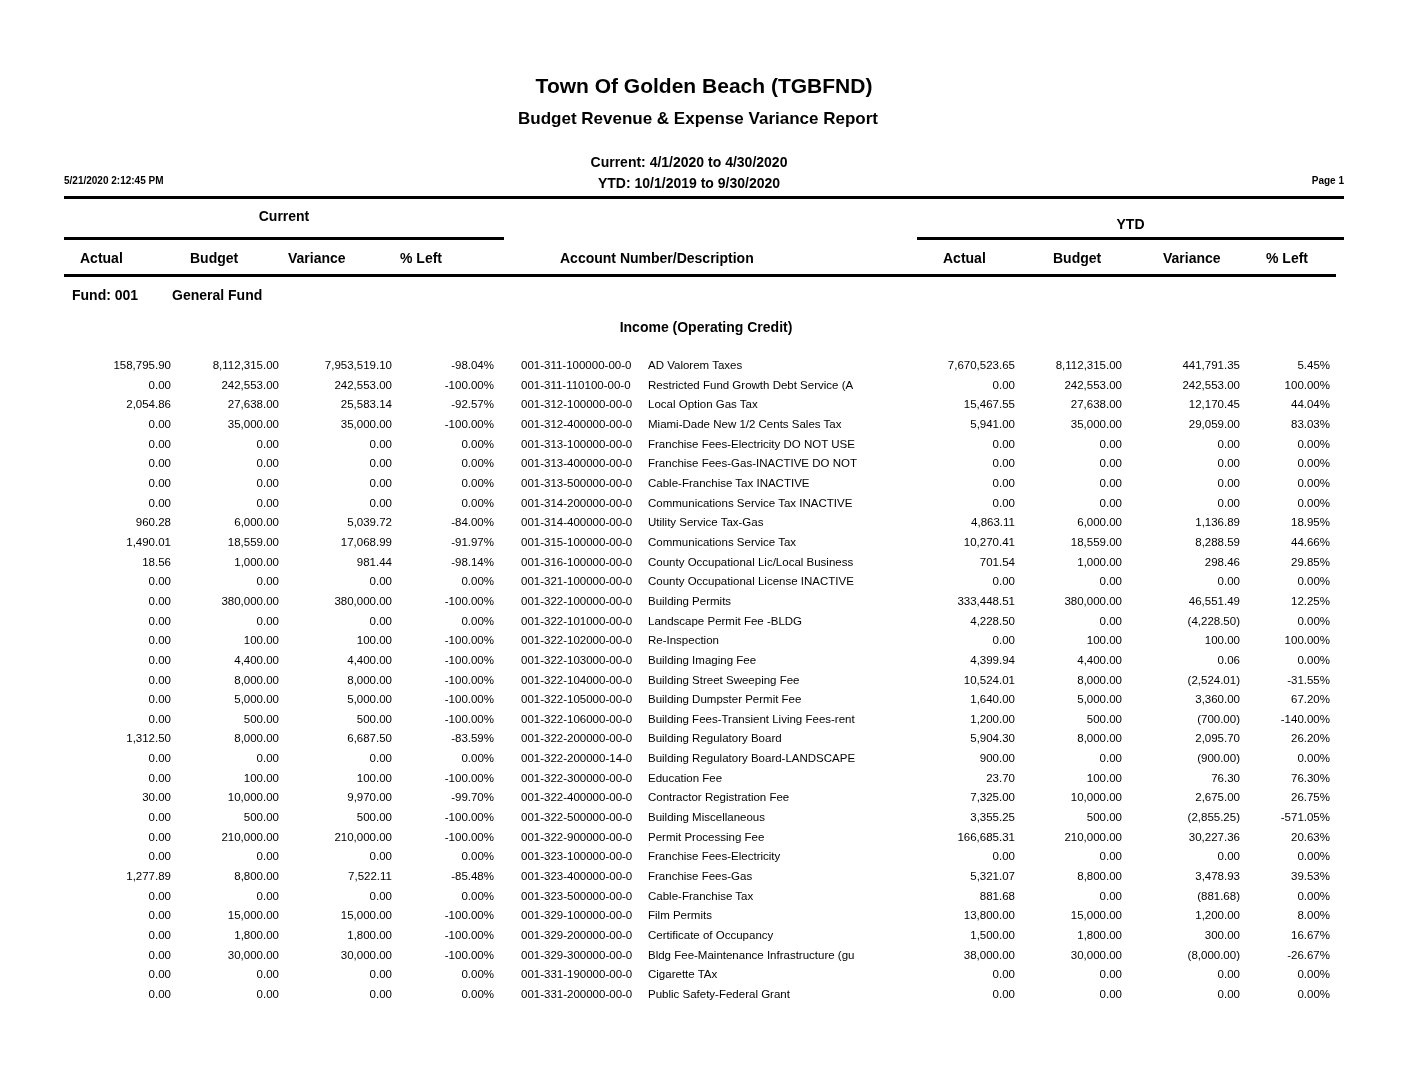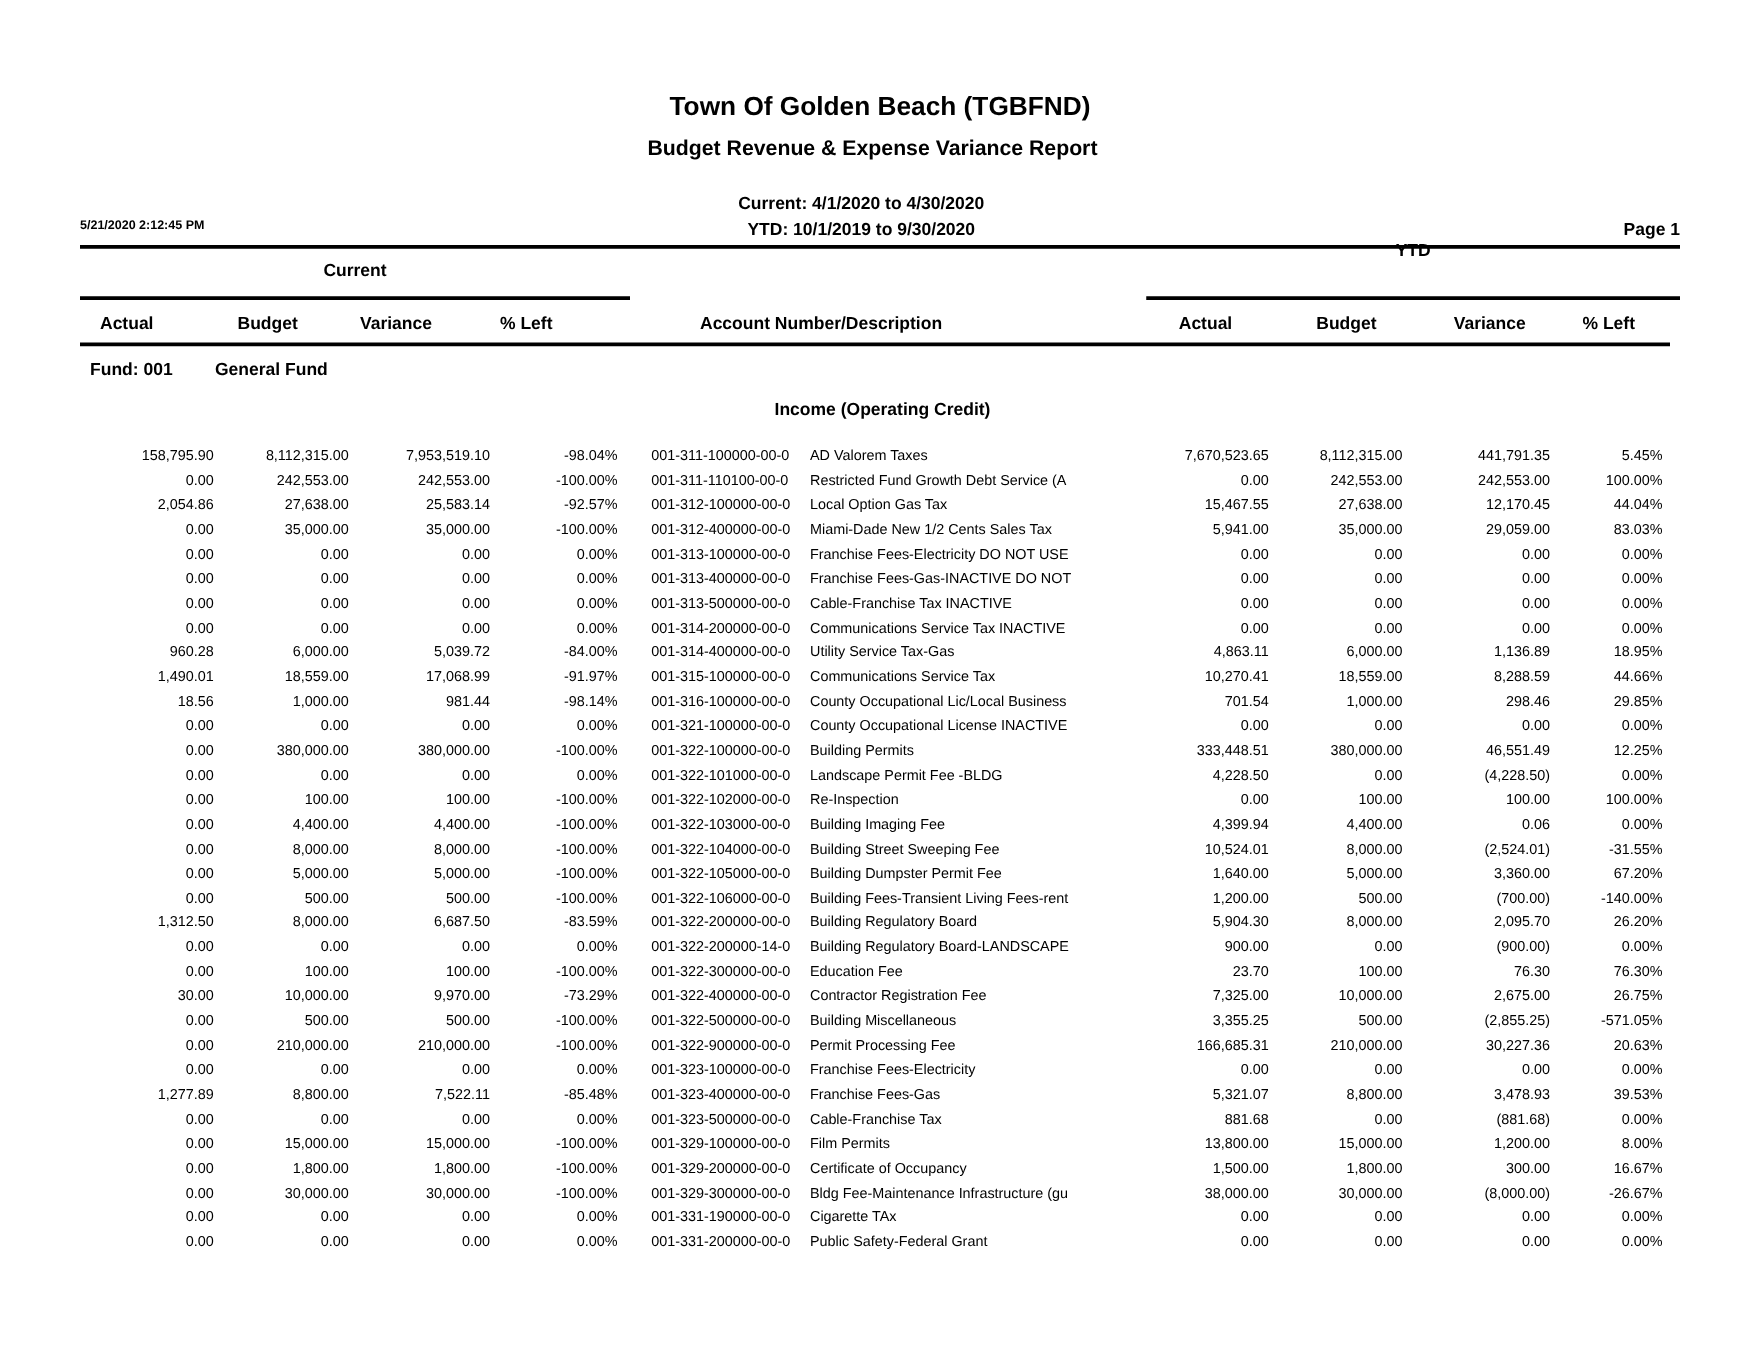--- a/index.html
+++ b/index.html
@@ -5,21 +5,21 @@
   html, body { margin: 0; padding: 0; background: #ffffff; }
   body { width: 1408px; height: 1088px; position: relative; overflow: hidden;
          font-family: "Liberation Sans", "DejaVu Sans", sans-serif; color: #000; }
   .abs { position: absolute; }
   .title { left: 0; width: 1408px; top: 74px; text-align: center; font-size: 21px; font-weight: bold; }
   .subtitle { left: 0; width: 1396px; top: 109px; text-align: center; font-size: 17px; font-weight: bold; }
   .range { left: 0; width: 1378px; text-align: center; font-size: 14px; font-weight: bold; }
   .range.cur { top: 154px; }
   .range.ytd { top: 175px; }
   .printdate { left: 64px; top: 175px; font-size: 10px; font-weight: bold; }
-  .pageno { right: 64px; top: 175px; font-size: 14px; font-weight: bold; }
+  .pageno { right: 64px; top: 175px; font-size: 10px; font-weight: bold; }
   .rule { background: #000; height: 3px; }
   .grp { font-size: 14px; font-weight: bold; text-align: center; }
   .colh { font-size: 14px; font-weight: bold; top: 250px; text-align: left; }
   .fund { top: 287px; font-size: 14px; font-weight: bold; }
   .section { left: 0; width: 1412px; top: 319px; text-align: center; font-size: 14px; font-weight: bold; }
   .rows { left: 0; top: 356px; width: 1408px; }
   .row { position: relative; height: 19.66px; font-size: 11.5px; line-height: 19.66px; }
   .cell { position: absolute; top: 0; white-space: nowrap; }
   .num { text-align: right; }
   .c1 { left: 70px;  width: 101px; }
@@ -38,21 +38,21 @@
 
 <div class="abs title">Town Of Golden Beach  (TGBFND)</div>
 <div class="abs subtitle">Budget Revenue &amp; Expense Variance Report</div>
 <div class="abs range cur">Current:  4/1/2020  to  4/30/2020</div>
 <div class="abs range ytd">YTD:  10/1/2019  to  9/30/2020</div>
 <div class="abs printdate">5/21/2020  2:12:45 PM</div>
 <div class="abs pageno">Page  1</div>
 
 <div class="abs rule" style="left:64px; width:1280px; top:196px;"></div>
 <div class="abs grp" style="left:64px; width:440px; top:208px;">Current</div>
-<div class="abs grp" style="left:917px; width:427px; top:192px;">YTD</div>
+<div class="abs grp" style="left:917px; width:427px; top:216px;">YTD</div>
 <div class="abs rule" style="left:64px; width:440px; top:237px;"></div>
 <div class="abs rule" style="left:917px; width:427px; top:237px;"></div>
 
 <div class="abs colh" style="left:80px; width:80px;">Actual</div>
 <div class="abs colh" style="left:190px; width:80px;">Budget</div>
 <div class="abs colh" style="left:288px; width:84px;">Variance</div>
 <div class="abs colh" style="left:400px; width:80px;">% Left</div>
 <div class="abs colh" style="left:560px; width:280px;">Account Number/Description</div>
 <div class="abs colh" style="left:943px; width:80px;">Actual</div>
 <div class="abs colh" style="left:1053px; width:80px;">Budget</div>
@@ -327,21 +327,21 @@
       <div class="cell desc">Education Fee</div>
       <div class="cell y1 num">23.70</div>
       <div class="cell y2 num">100.00</div>
       <div class="cell y3 num">76.30</div>
       <div class="cell y4 num">76.30%</div>
     </div>
     <div class="row">
       <div class="cell c1 num">30.00</div>
       <div class="cell c2 num">10,000.00</div>
       <div class="cell c3 num">9,970.00</div>
-      <div class="cell c4 num">-73.29%</div>
+      <div class="cell c4 num">-99.70%</div>
       <div class="cell acct">001-322-400000-00-0</div>
       <div class="cell desc">Contractor Registration Fee</div>
       <div class="cell y1 num">7,325.00</div>
       <div class="cell y2 num">10,000.00</div>
       <div class="cell y3 num">2,675.00</div>
       <div class="cell y4 num">26.75%</div>
     </div>
     <div class="row">
       <div class="cell c1 num">0.00</div>
       <div class="cell c2 num">500.00</div>

